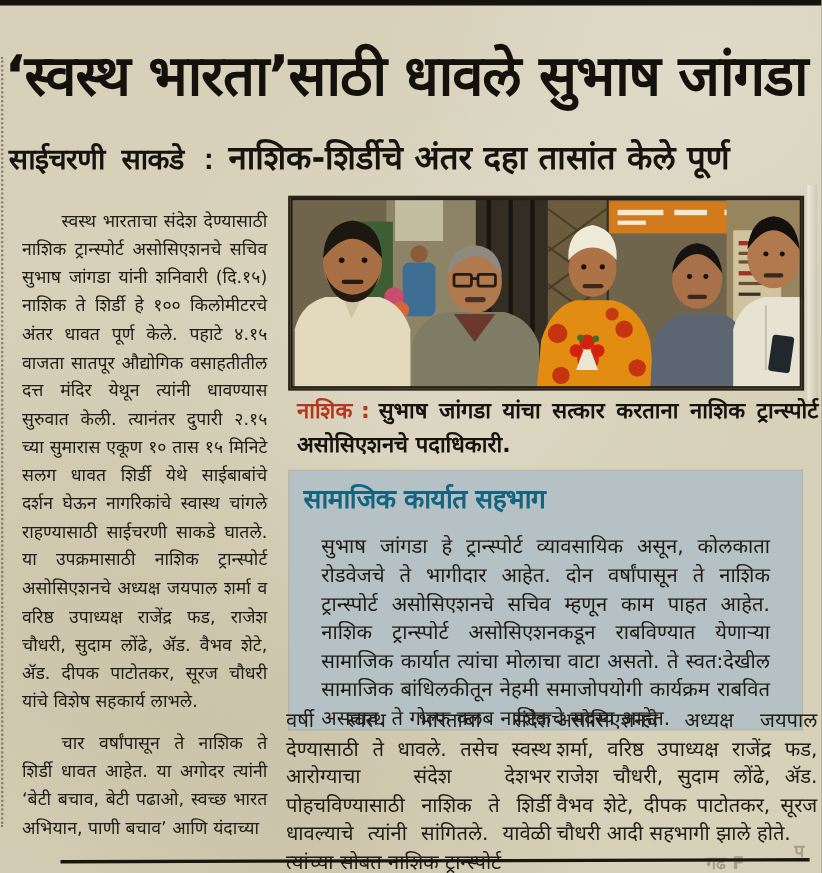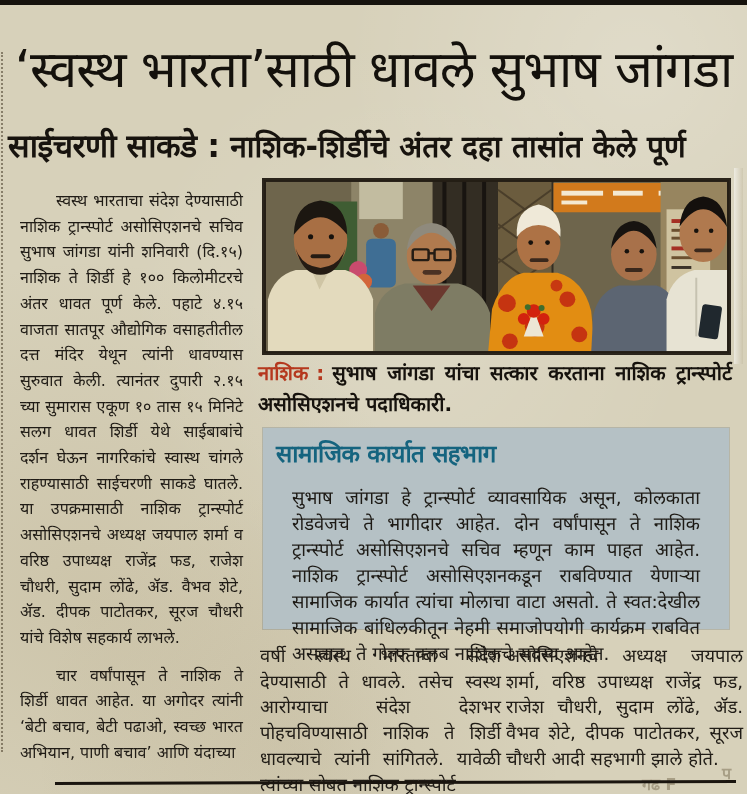--- a/index.html
+++ b/index.html
@@ -14,45 +14,45 @@
       radial-gradient(circle at 85% 8%, rgba(255,255,255,.22), transparent 30%),
       radial-gradient(circle at 12% 75%, rgba(150,130,85,.16), transparent 38%),
       radial-gradient(circle at 55% 40%, rgba(255,255,255,.14), transparent 45%),
       radial-gradient(circle at 40% 95%, rgba(140,120,80,.12), transparent 30%),
       #d7d1ba;
   }
   .rule-top{position:absolute;top:0;left:0;width:747px;height:5px;background:#16130e;}
   .left-edge{position:absolute;left:1px;top:52px;height:700px;width:0;border-left:2px dotted rgba(70,58,38,.55);}
   .headline{
     position:absolute;top:38px;left:4px;width:739px;
-    margin:0;text-align:center;font-size:51px;line-height:1.25;
-    font-weight:400;color:#14110c;white-space:nowrap;letter-spacing:-1px;
+    margin:0;font-size:51px;line-height:1.25;
+    font-weight:700;color:#14110c;white-space:nowrap;letter-spacing:-1px;
   }
   .subheadline{
     position:absolute;top:126px;left:8px;width:733px;margin:0;
     font-size:30px;line-height:1.25;font-weight:700;color:#17130e;white-space:nowrap;
   }
-  .subheadline .lead{font-size:32px;font-weight:800;letter-spacing:-0.5px;}
+  .subheadline .lead{font-size:26px;font-weight:800;letter-spacing:-0.5px;font-family:Liberation Mono, monospace;}
   .left-col{position:absolute;left:8px;top:176px;width:247px;}
   .dateline{margin:0 0 4px 0;font-size:20px;font-weight:700;color:#15110c;}
   .para{margin:12px;font-size:16px;line-height:25.7px;text-align:justify;color:#201c16;}
   .para.indented{text-indent:36px;}
   .photo-wrap{
     position:absolute;left:262px;top:178px;width:469px;height:177px;
     border:2px solid #2a241b;box-sizing:border-box;background:#6e654c;
   }
   .photo-wrap svg{display:block;width:100%;height:100%;}
   .caption{
-    position:absolute;left:258px;top:358px;width:474px;margin:0;
+    position:absolute;left:270px;top:358px;width:474px;margin:0;
     font-size:20px;font-weight:700;line-height:31px;color:#16120d;text-align:justify;
   }
   .caption .loc{color:#b5381e;}
   .caption .sep{color:#b5381e;padding:0 8px;}
   .info-box{
-    position:absolute;left:263px;top:428px;width:466px;height:201px;
+    position:absolute;left:263px;top:428px;width:466px;height:235px;
     background:#b5c1c5;box-sizing:border-box;padding:8px 13px 8px 13px;
     box-shadow:0 0 0 1px rgba(120,130,130,.35);
   }
   .info-box h3{margin:0 0 5px 0;font-size:24px;font-weight:700;color:#15647f;letter-spacing:-0.5px;}
   .info-box p{margin:16px;font-size:18.4px;line-height:26px;color:#1d1a15;text-align:justify;}
   .bottom-col{position:absolute;top:643px;font-size:18.3px;line-height:25.7px;text-align:justify;color:#201c16;}
   .bottom-col p{margin:0;}
   .col-mid{left:260px;width:241px;}
   .col-right{left:506px;width:237px;}
   .rule-bottom{position:absolute;left:55px;top:781px;width:681px;height:3px;background:#1a150f;transform:rotate(-0.15deg);}

